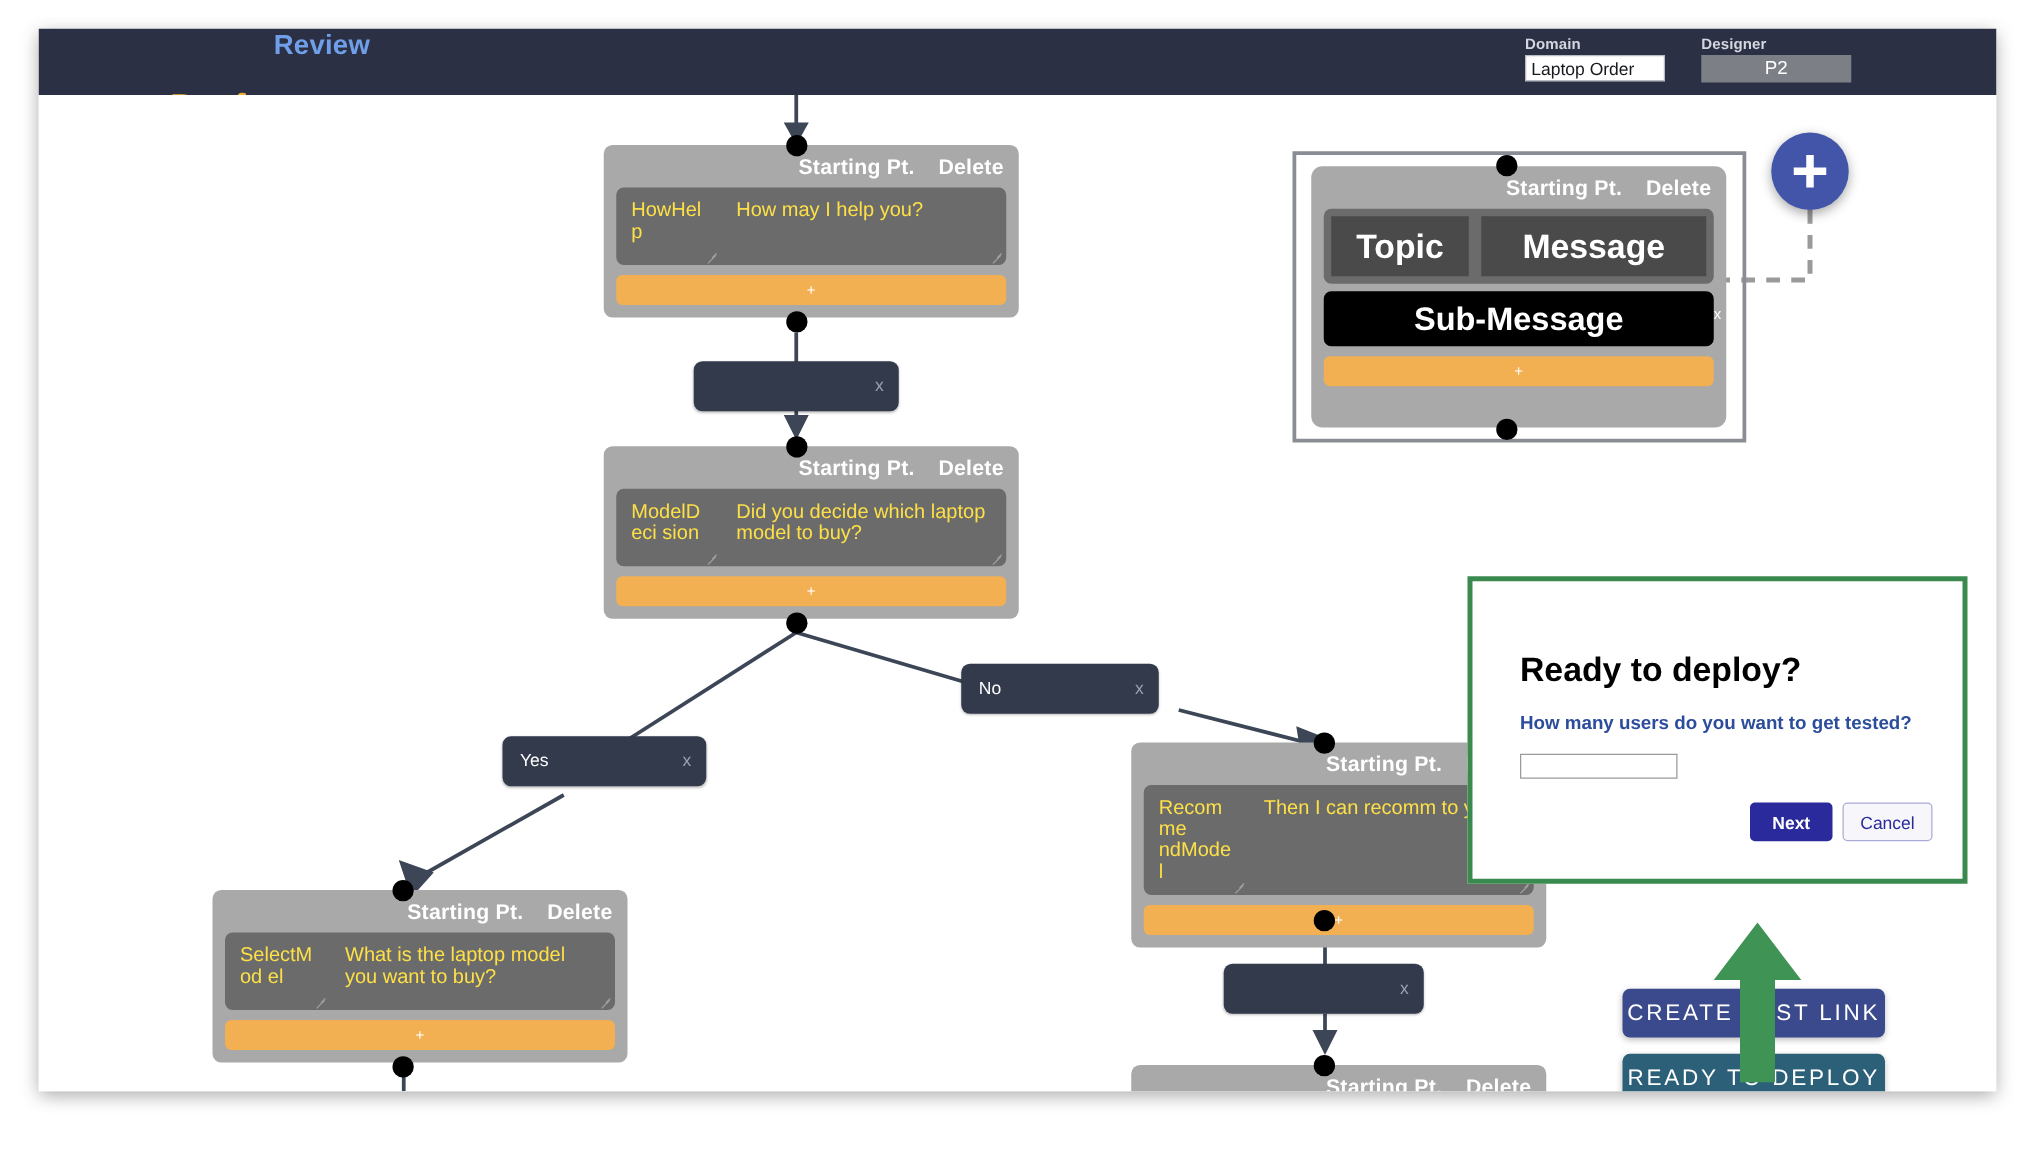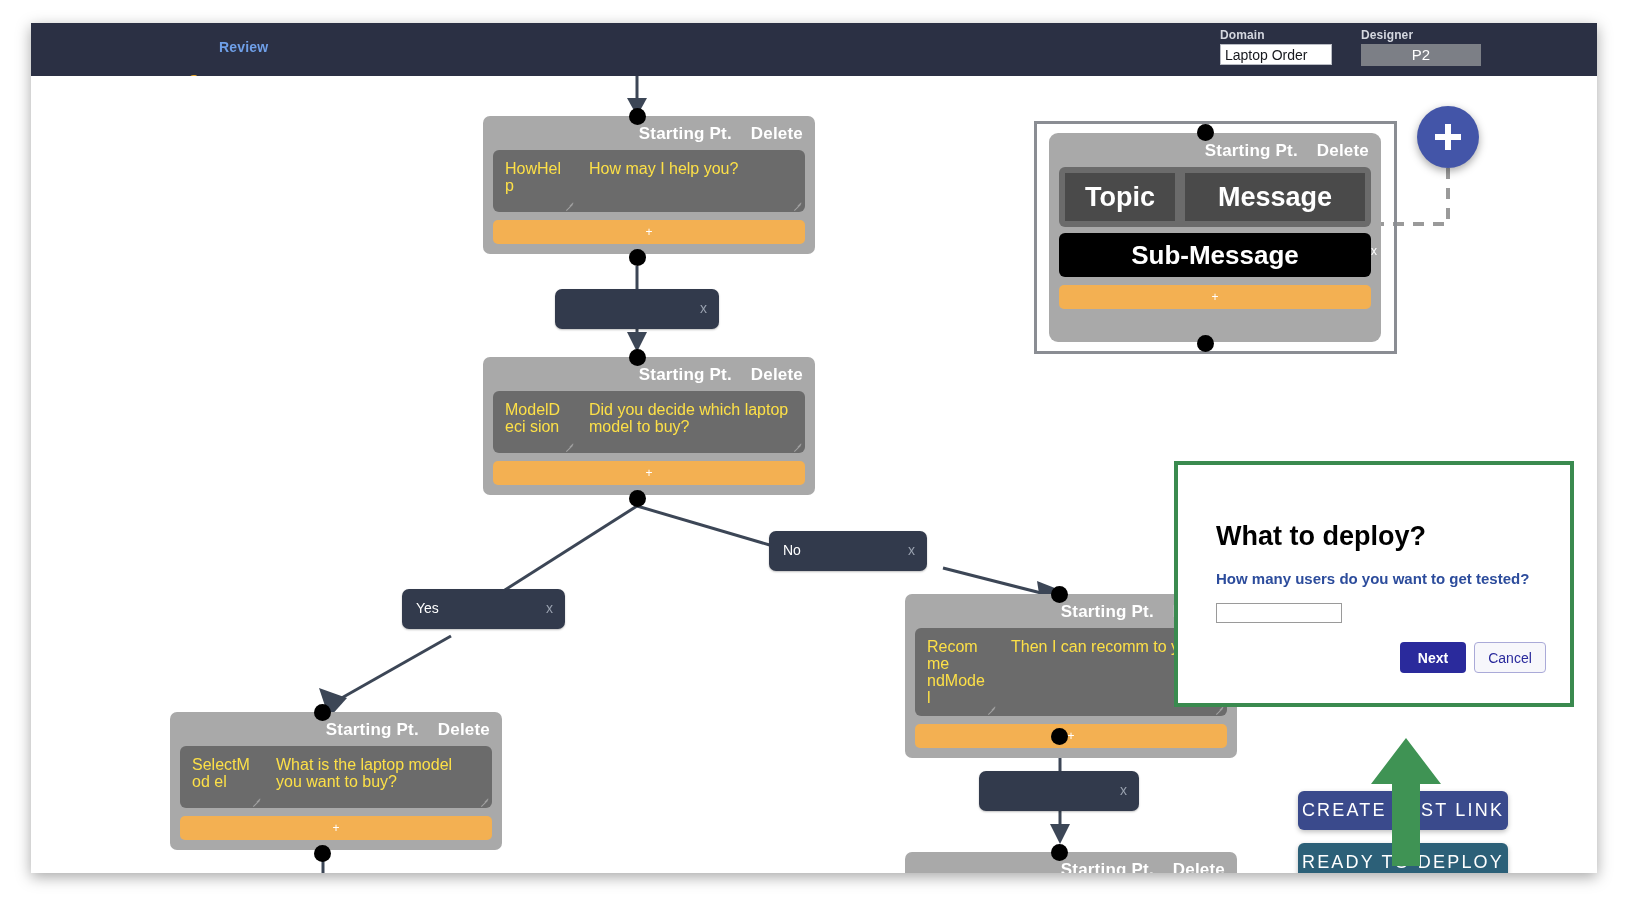--- a/index.html
+++ b/index.html
@@ -32,22 +32,22 @@
     width: 100%; height: 53px;
     background: #2b3044;
   }
   .nav-draft {
     position: absolute; left: 105px; top: 16px;
     color: #f0ad2e; font-size: 30px; font-weight: bold;
     letter-spacing: 0.2px;
     margin-top: 31px;
   }
   .nav-review {
-    position: absolute; left: 188px; top: 16px;
-    color: #6f9fe8; font-size: 14px; font-weight: bold;
+    position: absolute; left: 188px; top: 0;
+    color: #6f9fe8; font-size: 22px; font-weight: bold;
     letter-spacing: 0.2px;
   }
   .field-group { position: absolute; top: 5px; }
   .field-label {
     color: #d4d7df; font-size: 12px; font-weight: bold;
     margin-bottom: 2px; display: block; letter-spacing: 0.1px;
   }
   .field-input {
     background: #ffffff; border: 1px solid #b9bcc4;
     height: 21px; width: 112px; font-size: 14px;
@@ -485,21 +485,21 @@
       <div class="action-btn btn-testlink">CREATE TEST LINK</div>
       <div class="action-btn btn-deploy">READY TO DEPLOY</div>
 
       <svg class="green-arrow" viewBox="0 0 70 128">
         <polygon points="35,0 70,46 49,46 49,128 21,128 21,46 0,46" fill="#3f9354"></polygon>
       </svg>
 
     </div>
 
     <div class="dialog">
-      <div class="dlg-title">What to deploy?</div>
+      <div class="dlg-title">Ready to deploy?</div>
       <div class="dlg-sub">How many users do you want to get tested?</div>
       <input class="dlg-input" value="" style="">
       <button class="dlg-next">Next</button>
       <button class="dlg-cancel">Cancel</button>
     </div>
 
   </div>
 </div>
 
 </body></html>

